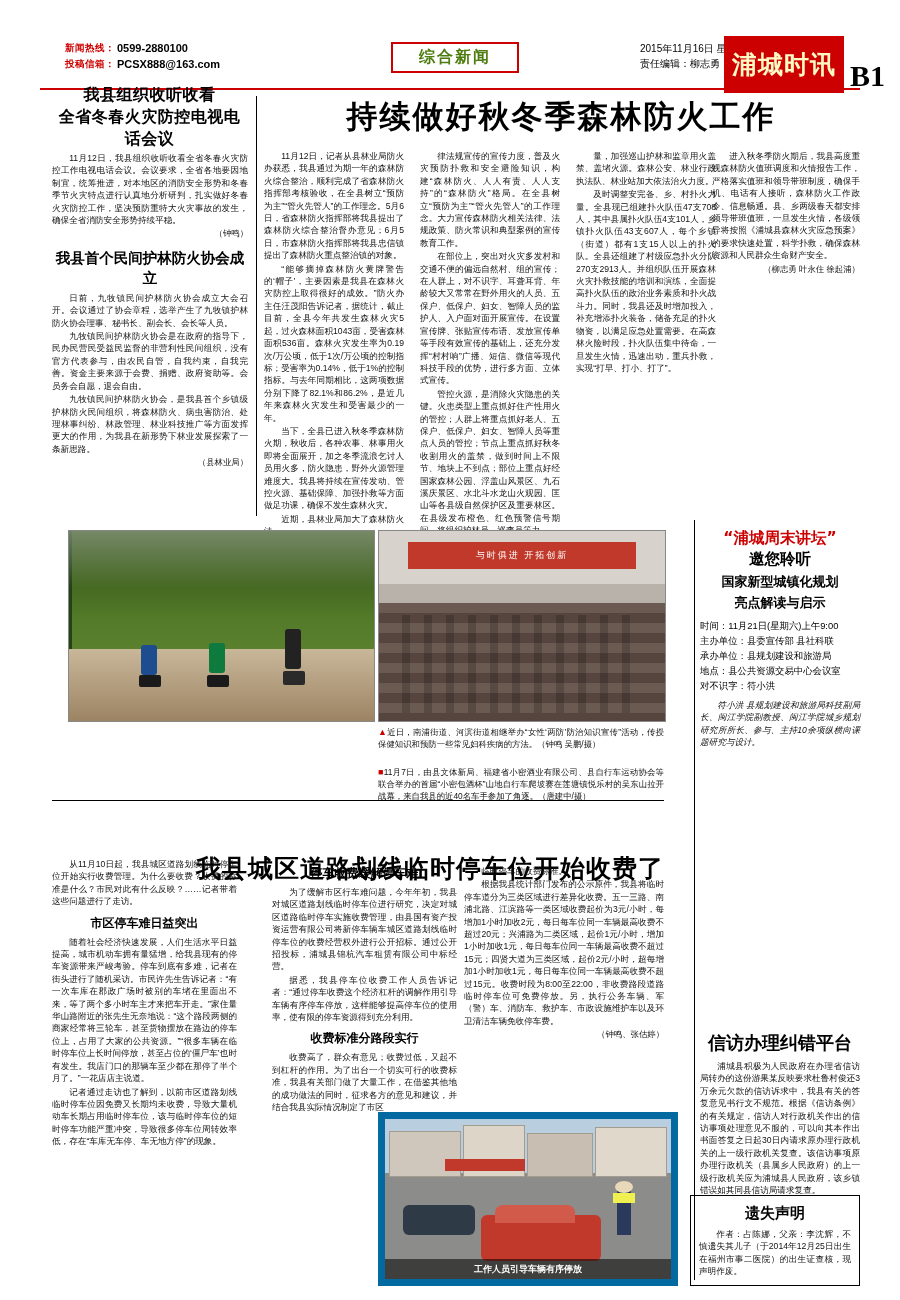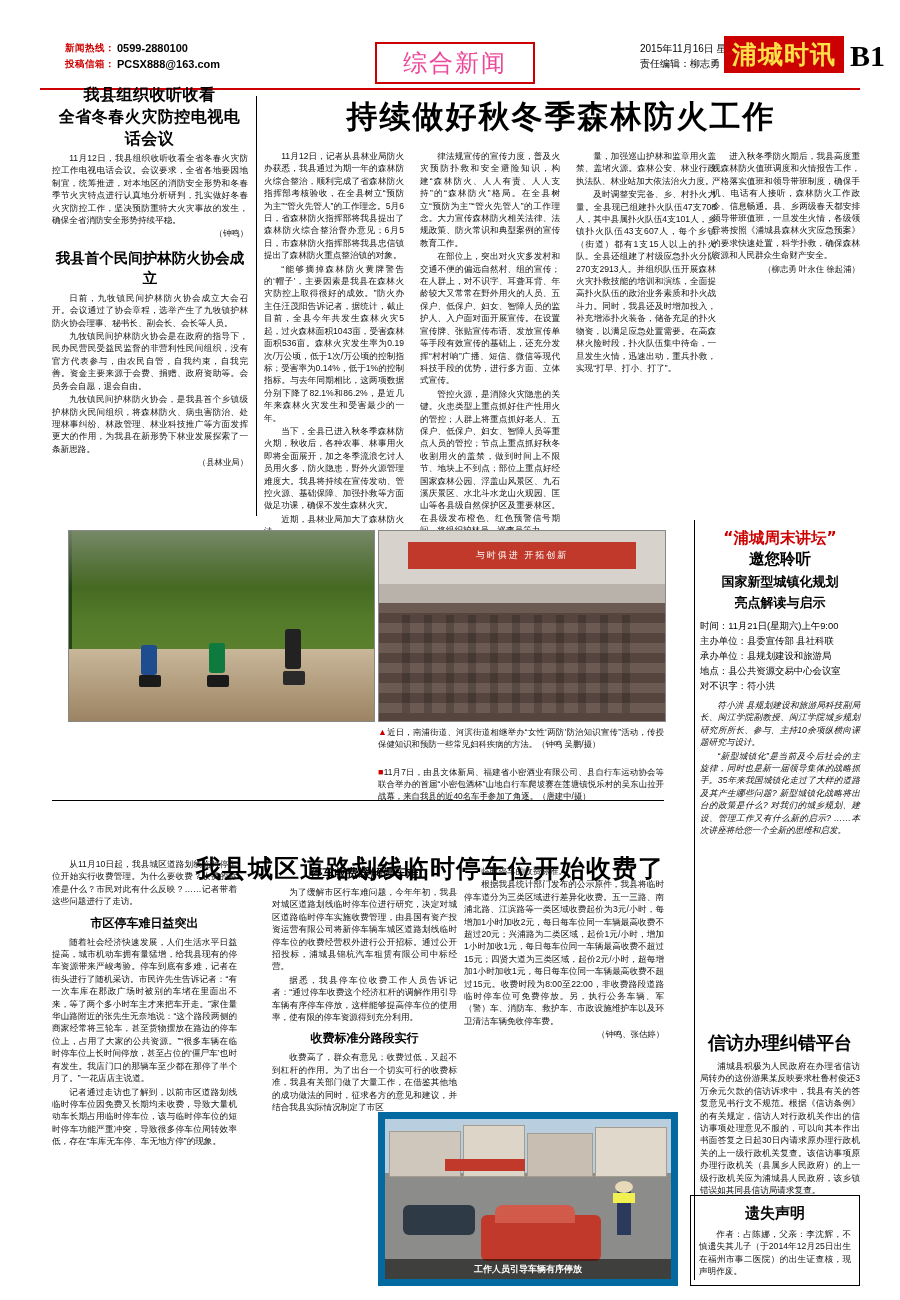--- a/index.html
+++ b/index.html
@@ -11,24 +11,24 @@
   .sheet{position:absolute;left:40px;top:28px;width:820px;height:1248px;background:#fff;}
 
   
   .masthead{position:absolute;left:40px;top:40px;width:820px;height:46px;margin-left:25px;}
   .mh-left{position:absolute;left:0;top:0;width:210px;font-size:10px;line-height:16px;}
   .mh-left .row{display:flex;align-items:center;}
   .mh-left .lbl{color:#cc0000;font-weight:bold;font-size:9.5px;letter-spacing:0.5px;}
   .mh-left .val{color:#000;font-weight:bold;font-size:11px;margin-left:2px;}
   .mh-center{position:absolute;left:225px;top:2px;width:330px;text-align:center;}
   .mh-center .box{display:inline-block;border:2px solid #cc0000;padding:3px 26px;}
-  .mh-center .box span{color:#ec4899;font-size:24px;font-weight:normal;letter-spacing:2px;font-family:"DejaVu Sans",sans-serif;}
+  .mh-center .box span{color:#4d7c0f;font-size:16px;font-weight:bold;letter-spacing:2px;font-family:"DejaVu Sans",sans-serif;}
   .mh-date{position:absolute;left:575px;top:1px;width:150px;font-size:10px;line-height:15px;color:#000;text-align:left;}
   .mh-logo{position:absolute;right:0;top:-4px;text-align:right;}
-  .mh-logo .name{display:inline-block;background:#cc0000;color:#fde047;font-size:25px;font-weight:bold;letter-spacing:1px;padding:2px 8px;font-family:"DejaVu Sans",sans-serif;}
+  .mh-logo .name{display:inline-block;background:#cc0000;color:#fef9c3;font-size:25px;font-weight:bold;letter-spacing:1px;padding:12px 8px;font-family:"DejaVu Sans",sans-serif;}
   .mh-logo .pg{display:inline-block;color:#000;font-size:30px;font-weight:bold;margin-left:6px;vertical-align:bottom;font-family:"Liberation Serif",serif;}
   .rule{position:absolute;left:40px;width:820px;height:2px;background:#cc0000;}
   .rule.r1{top:88px;}
 
   
   .col-rule{position:absolute;width:1px;background:#000;}
   .body-text{font-size:8.6px;line-height:12.4px;color:#111;text-align:justify;text-justify:inter-ideograph;}
   .body-text p{margin:0 0 1px 0;text-indent:2em;}
   .sig{text-align:right;font-size:8.4px;margin-top:2px;}
 
@@ -211,21 +211,20 @@
     <div class="t2">亮点解读与启示</div>
     <div class="forum-info">
       <div>时间：11月21日(星期六)上午9:00</div>
       <div>主办单位：县委宣传部  县社科联</div>
       <div>承办单位：县规划建设和旅游局</div>
       <div>地点：县公共资源交易中心会议室</div>
       <div>对不识字：符小洪</div>
     </div>
     <div class="forum-body body-text" style="text-align:justify;">
       <p>符小洪  县规划建设和旅游局科技副局长、闽江学院副教授、闽江学院城乡规划研究所所长、参与、主持10余项纵横向课题研究与设计。</p>
-      <p>“新型城镇化”是当前及今后社会的主旋律，同时也是新一届领导集体的战略抓手。35年来我国城镇化走过了大样的道路及其产生哪些问题? 新型城镇化战略将出台的政策是什么? 对我们的城乡规划、建设、管理工作又有什么新的启示? ……本次讲座将给您一个全新的思维和启发。</p>
     </div>
   </div>
 
   <div class="head2">
     <span>我县城区道路划线临时停车位开始收费了</span>
   </div>
 
   <div class="bcol b1">
     <div class="body-text">
       <p>从11月10日起，我县城区道路划线临时停车位开始实行收费管理。为什么要收费？收费的标准是什么？市民对此有什么反映？……记者带着这些问题进行了走访。</p>

